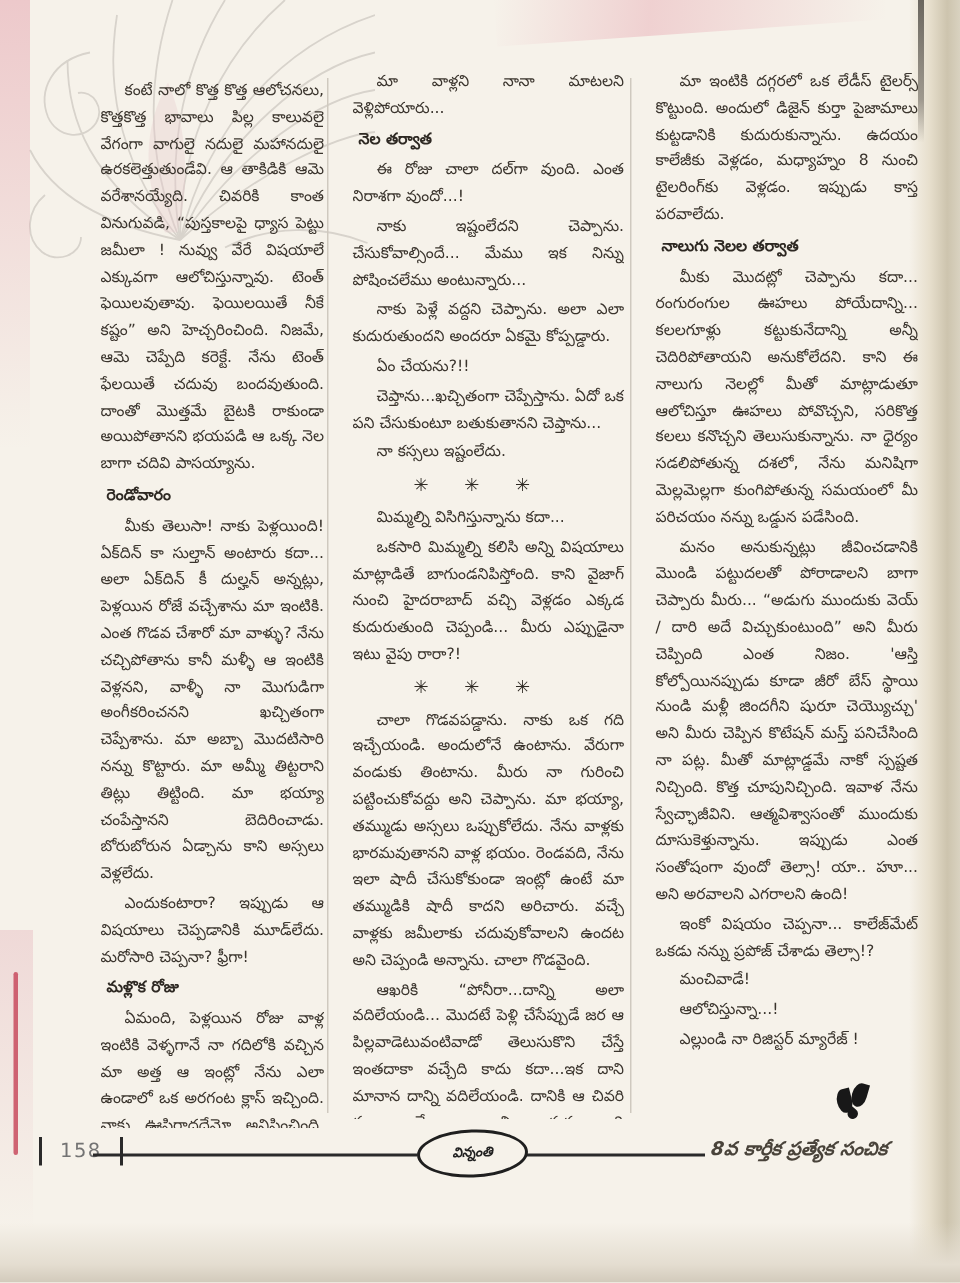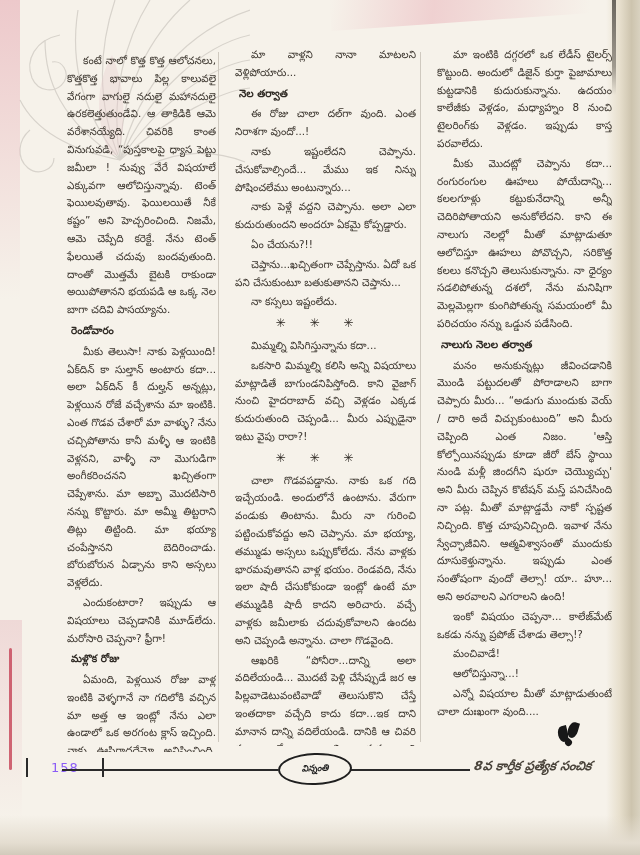--- a/index.html
+++ b/index.html
@@ -60,21 +60,21 @@
   .blk{margin:0 0 2px 12px;}
   .blk.p{text-indent:16px;}
   .blk.h{font-weight:bold;text-indent:16px;margin:3px 0 3px 0;color:#2e2923;}
   .blk.sep{text-align:center;text-indent:0;letter-spacing:10px;font-size:12px;color:#2e2923;margin:4px 0;}
   
   .footer-rule{position:absolute;top:769px;height:2px;background:#2a2a2a;pointer-events:none;}
   .rule-a{left:62px;width:216px;}
   .rule-b{left:348px;width:122px;}
   .pageno{
     position:absolute;left:26px;top:758px;
-    font-size:13px;color:#8b5cf6;padding:2px 23px;
+    font-size:13px;color:#737373;padding:2px 12px;
     border-left:2px solid #2a2a2a;border-right:2px solid #2a2a2a;
     letter-spacing:1px;
   }
   .logo-oval{
     position:absolute;left:278px;top:753px;width:70px;height:28px;
     border:2px solid #1f1f1f;border-radius:50%;
     background:#f6f2ea;display:flex;align-items:center;justify-content:center;
     font-size:9px;font-weight:bold;font-style:italic;color:#1f1f1f;
     transform:rotate(-2deg);
   }
@@ -145,27 +145,26 @@
     <div class="blk sep">✳ ✳ ✳</div>
     <div class="blk p">మిమ్మల్ని విసిగిస్తున్నాను కదా...</div>
     <div class="blk p">ఒకసారి మిమ్మల్ని కలిసి అన్ని విషయాలు మాట్లాడితే బాగుండనిపిస్తోంది. కాని వైజాగ్ నుంచి హైదరాబాద్ వచ్చి వెళ్లడం ఎక్కడ కుదురుతుంది చెప్పండి... మీరు ఎప్పుడైనా ఇటు వైపు రారా?!</div>
     <div class="blk sep">✳ ✳ ✳</div>
     <div class="blk p">చాలా గొడవపడ్డాను. నాకు ఒక గది ఇచ్చేయండి. అందులోనే ఉంటాను. వేరుగా వండుకు తింటాను. మీరు నా గురించి పట్టించుకోవద్దు అని చెప్పాను. మా భయ్యా, తమ్ముడు అస్సలు ఒప్పుకోలేదు. నేను వాళ్లకు భారమవుతానని వాళ్ల భయం. రెండవది, నేను ఇలా షాదీ చేసుకోకుండా ఇంట్లో ఉంటే మా తమ్ముడికి షాదీ కాదని అరిచారు. వచ్చే వాళ్లకు జమీలాకు చదువుకోవాలని ఉందట అని చెప్పండి అన్నాను. చాలా గొడవైంది.</div>
     <div class="blk p">ఆఖరికి “పోనీరా...దాన్ని అలా వదిలేయండి... మొదటే పెళ్లి చేసేప్పుడే జర ఆ పిల్లవాడెటువంటివాడో తెలుసుకొని చేస్తే ఇంతదాకా వచ్చేది కాదు కదా...ఇక దాని మానాన దాన్ని వదిలేయండి. దానికి ఆ చివరి రూం ఇచ్చేద్దాం. దాని బతుకు అది బతుకుతుంది” అని మా అమ్మీ సర్ది చెప్పింది. అమ్మీని కూడా కోప్పడ్డారు. కానీ అమ్మీ ఆఖరికి వాళ్లను ఒప్పించింది.</div>
   </div>
 <div class="col-divider divider-2"></div>
 <div class="col col-3">
     <div class="blk p">మా ఇంటికి దగ్గరలో ఒక లేడీస్ టైలర్స్ కొట్టుంది. అందులో డిజైన్ కుర్తా పైజామాలు కుట్టడానికి కుదురుకున్నాను. ఉదయం కాలేజీకు వెళ్లడం, మధ్యాహ్నం 8 నుంచి టైలరింగ్‌కు వెళ్లడం. ఇప్పుడు కాస్త పరవాలేదు.</div>
+    <div class="blk h">నాలుగు నెలల తర్వాత</div>
     <div class="blk p">మీకు మొదట్లో చెప్పాను కదా... రంగురంగుల ఊహలు పోయేదాన్ని... కలలగూళ్లు కట్టుకునేదాన్ని అన్నీ చెదిరిపోతాయని అనుకోలేదని. కాని ఈ నాలుగు నెలల్లో మీతో మాట్లాడుతూ ఆలోచిస్తూ ఊహలు పోవొచ్చని, సరికొత్త కలలు కనొచ్చని తెలుసుకున్నాను. నా ధైర్యం సడలిపోతున్న దశలో, నేను మనిషిగా మెల్లమెల్లగా కుంగిపోతున్న సమయంలో మీ పరిచయం నన్ను ఒడ్డున పడేసింది.</div>
-    <div class="blk h">నాలుగు నెలల తర్వాత</div>
     <div class="blk p">మనం అనుకున్నట్లు జీవించడానికి మొండి పట్టుదలతో పోరాడాలని బాగా చెప్పారు మీరు... “అడుగు ముందుకు వెయ్ / దారి అదే విచ్చుకుంటుంది” అని మీరు చెప్పింది ఎంత నిజం. 'ఆస్తి కోల్పోయినప్పుడు కూడా జీరో బేస్ స్థాయి నుండి మళ్లీ జిందగీని షురూ చెయ్యొచ్చు' అని మీరు చెప్పిన కొటేషన్ మస్త్ పనిచేసింది నా పట్ల. మీతో మాట్లాడ్డమే నాకో స్పష్టత నిచ్చింది. కొత్త చూపునిచ్చింది. ఇవాళ నేను స్వేచ్ఛాజీవిని. ఆత్మవిశ్వాసంతో ముందుకు దూసుకెళ్తున్నాను. ఇప్పుడు ఎంత సంతోషంగా వుందో తెల్సా! యా.. హూ... అని అరవాలని ఎగరాలని ఉంది!</div>
     <div class="blk p">ఇంకో విషయం చెప్పనా... కాలేజ్‌మేట్ ఒకడు నన్ను ప్రపోజ్ చేశాడు తెల్సా!?</div>
     <div class="blk p">మంచివాడే!</div>
     <div class="blk p">ఆలోచిస్తున్నా...!</div>
-    <div class="blk p">ఎన్నో విషయాల మీతో మాట్లాడుతుంటే చాలా దుఃఖంగా వుంది....</div>
     <div class="blk p">ఎల్లుండి నా రిజిస్టర్ మ్యారేజ్ !</div>
   </div>
 
 <span class="pageno">158</span>
 <div class="footer-rule rule-a"></div>
 <div class="footer-rule rule-b"></div>
 <div class="logo-oval">విన్నంతి</div>
 <div class="issue-label">8వ కార్తీక ప్రత్యేక సంచిక</div>
 <div class="leaf-ornament">
     <i class="l1"></i>

